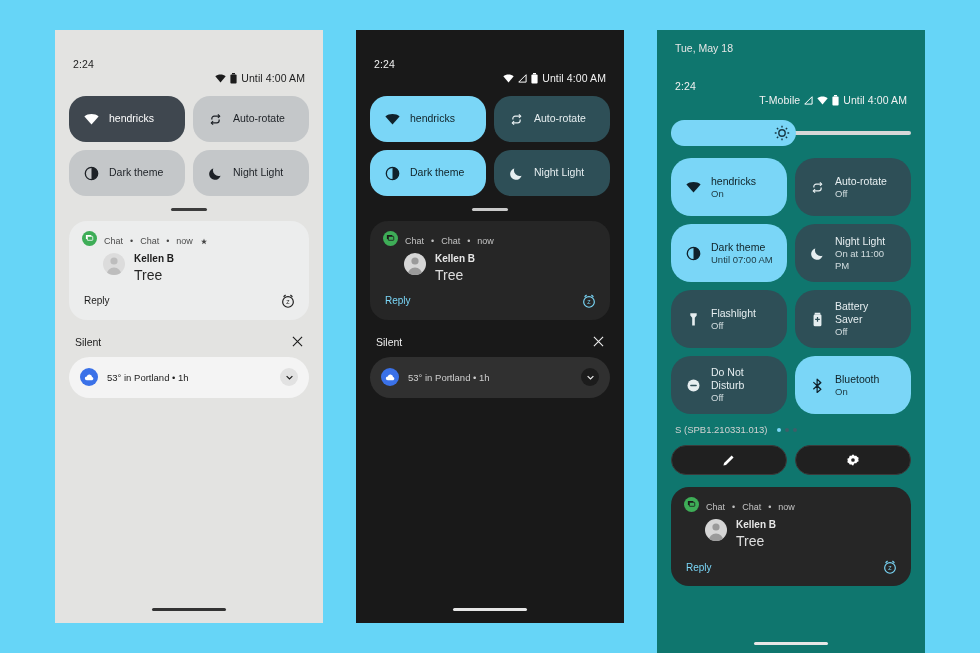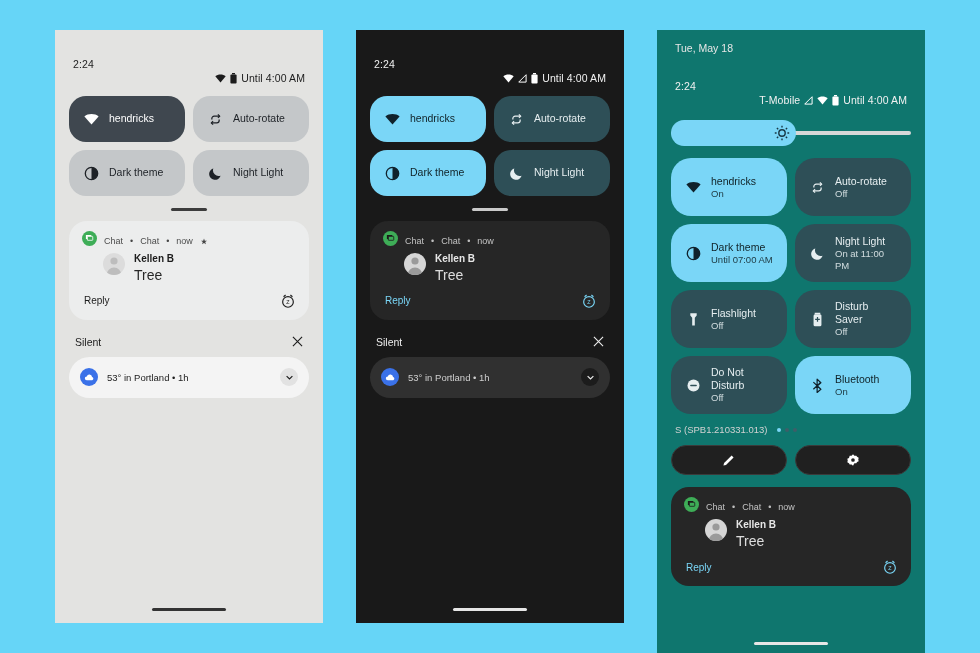--- a/index.html
+++ b/index.html
@@ -586,21 +586,21 @@
 
       <div class="tile p2-off">
         <span class="t-icon">
           <svg class="icon-svg" width="15" height="15" viewBox="0 0 16 16">
               <rect x="5" y="0.8" width="6" height="1.6" fill="#e6eef0"></rect>
               <rect x="3.8" y="2.4" width="8.4" height="12.8" rx="1.6" fill="#e6eef0"></rect>
               <path d="M8 5.4v5M5.5 7.9h5" stroke="#2e4f57" stroke-width="1.3"></path>
             </svg>
         </span>
         <span class="t-text">
-          <span class="t-label">Disturb Saver</span>
+          <span class="t-label">Battery Saver</span>
           <span class="t-sub">Off</span>
         </span>
       </div>
 
       <div class="tile p2-off">
         <span class="t-icon">
           <svg class="icon-svg" width="15" height="15" viewBox="0 0 16 16">
               <circle cx="8" cy="8" r="6.4" fill="#e6eef0"></circle>
               <rect x="4.4" y="7.2" width="7.2" height="1.7" rx="0.8" fill="#2e4f57"></rect>
             </svg>

